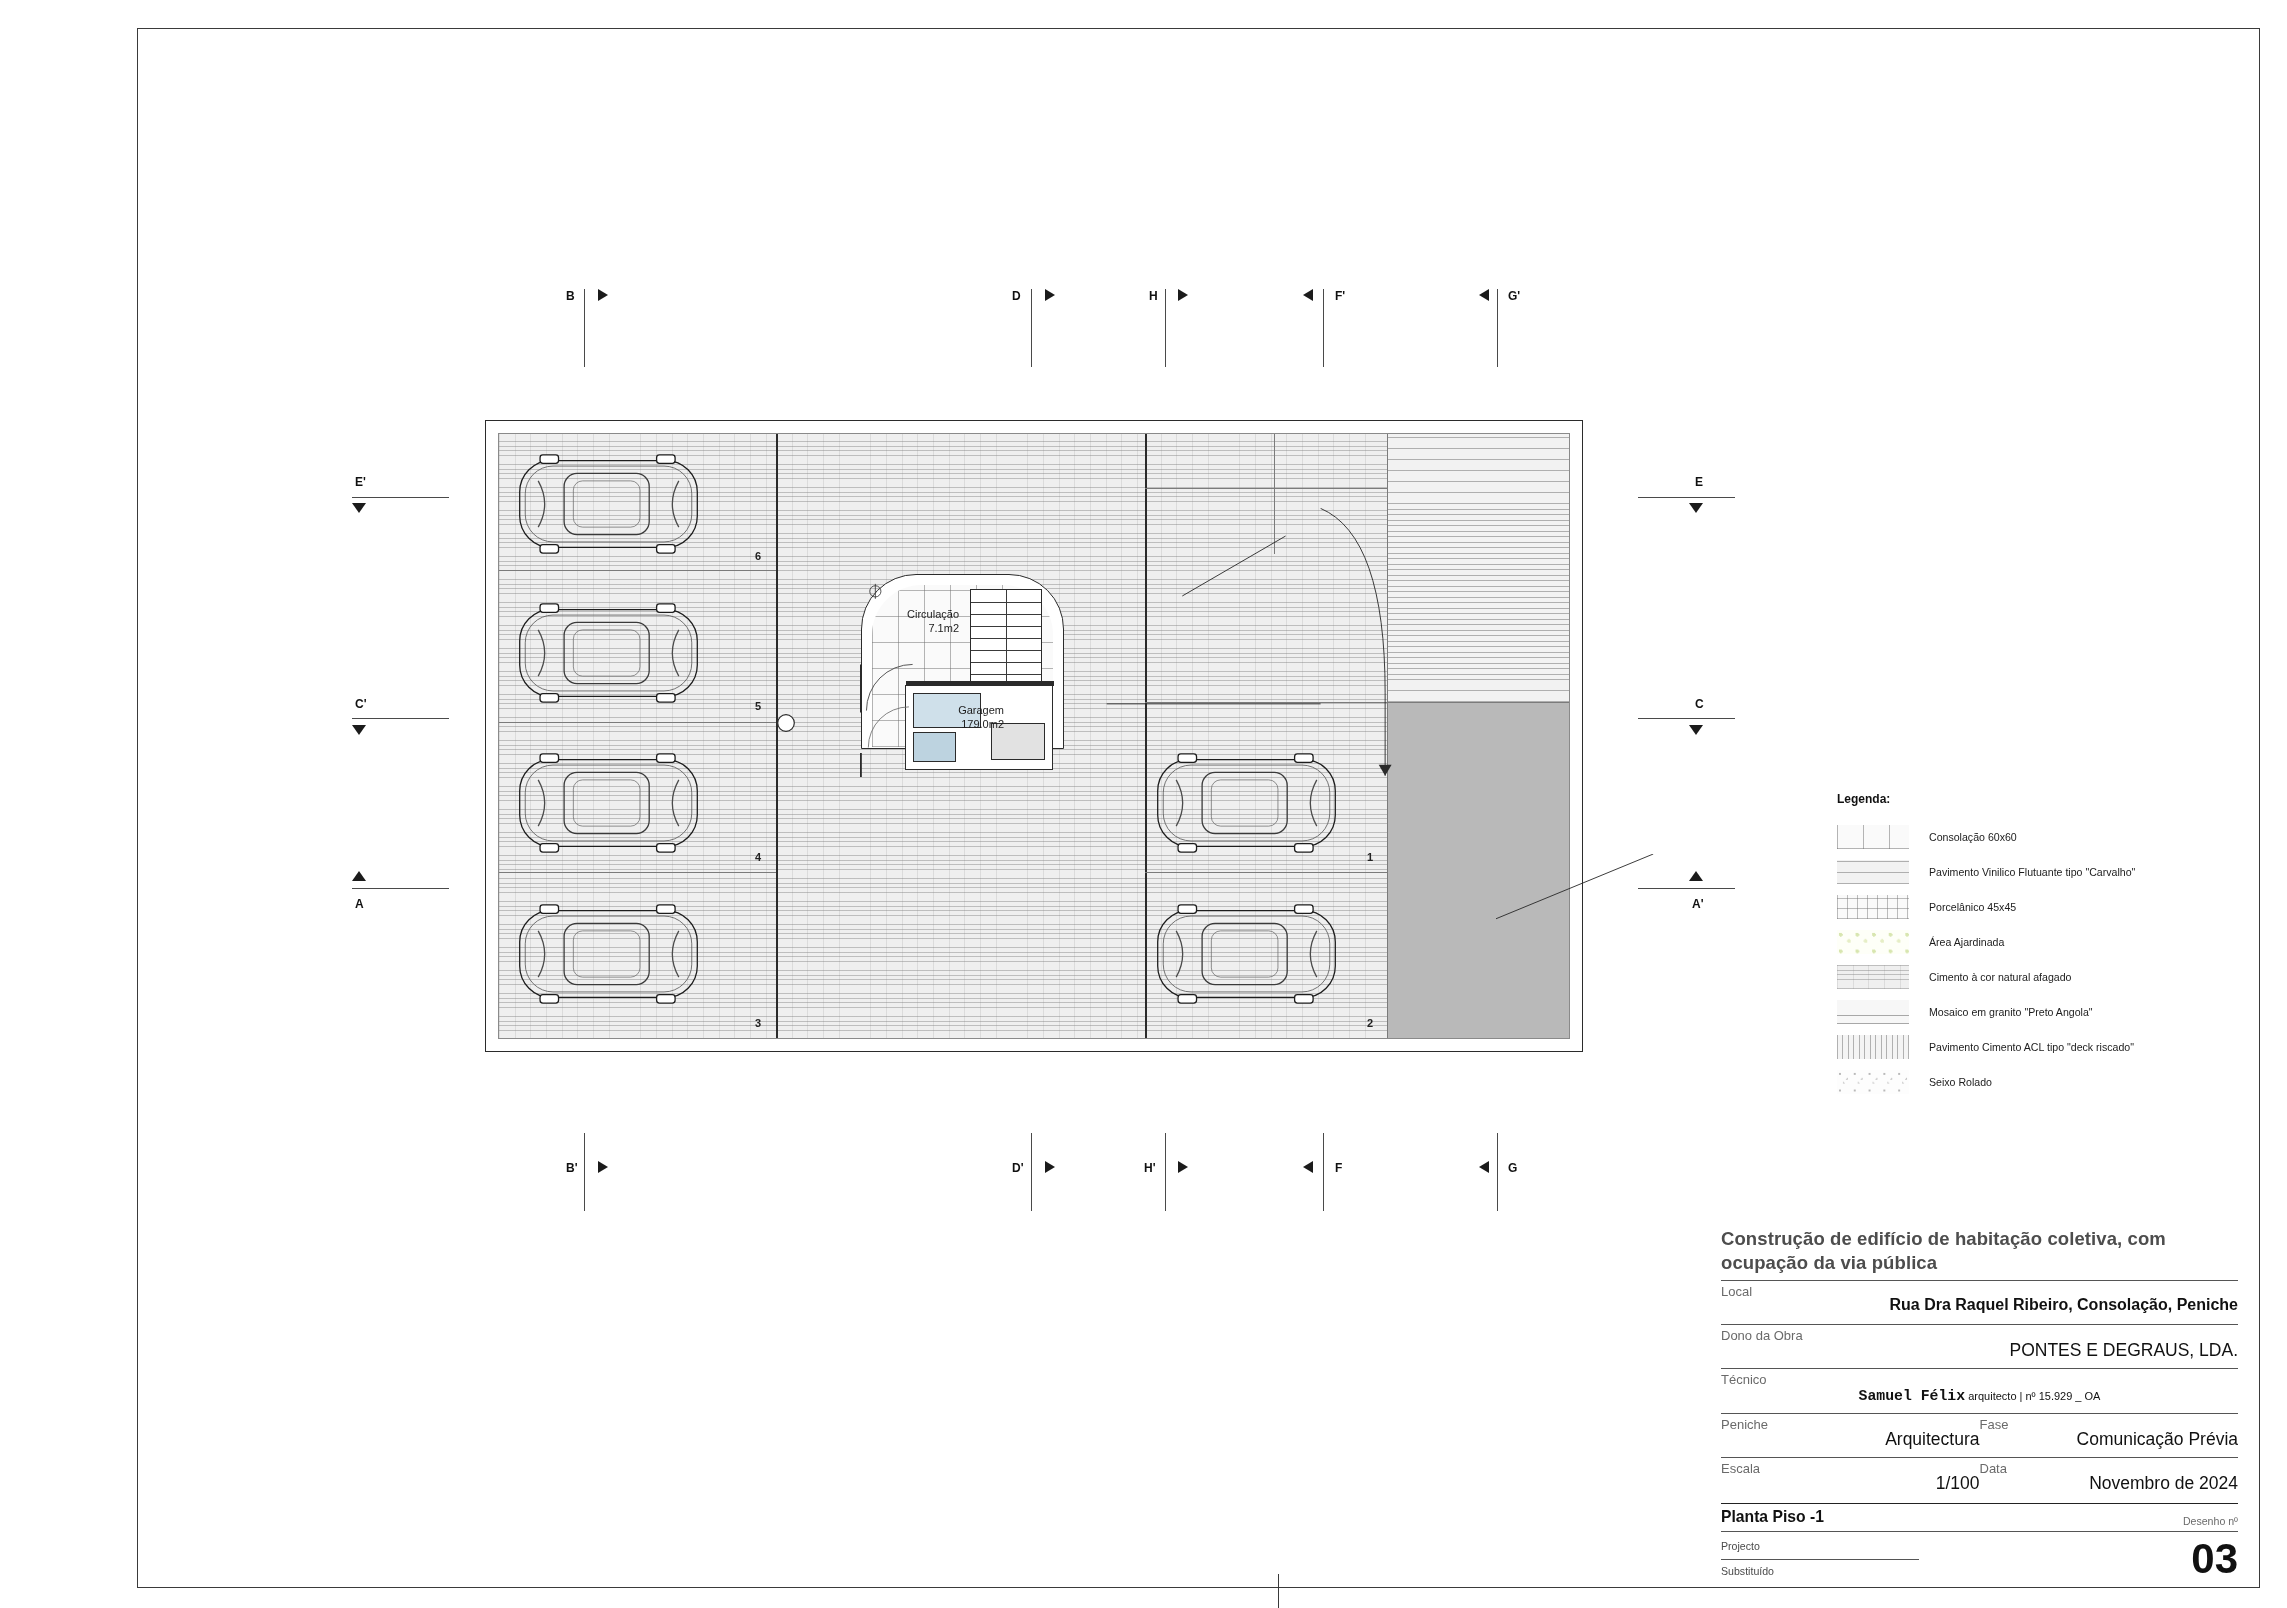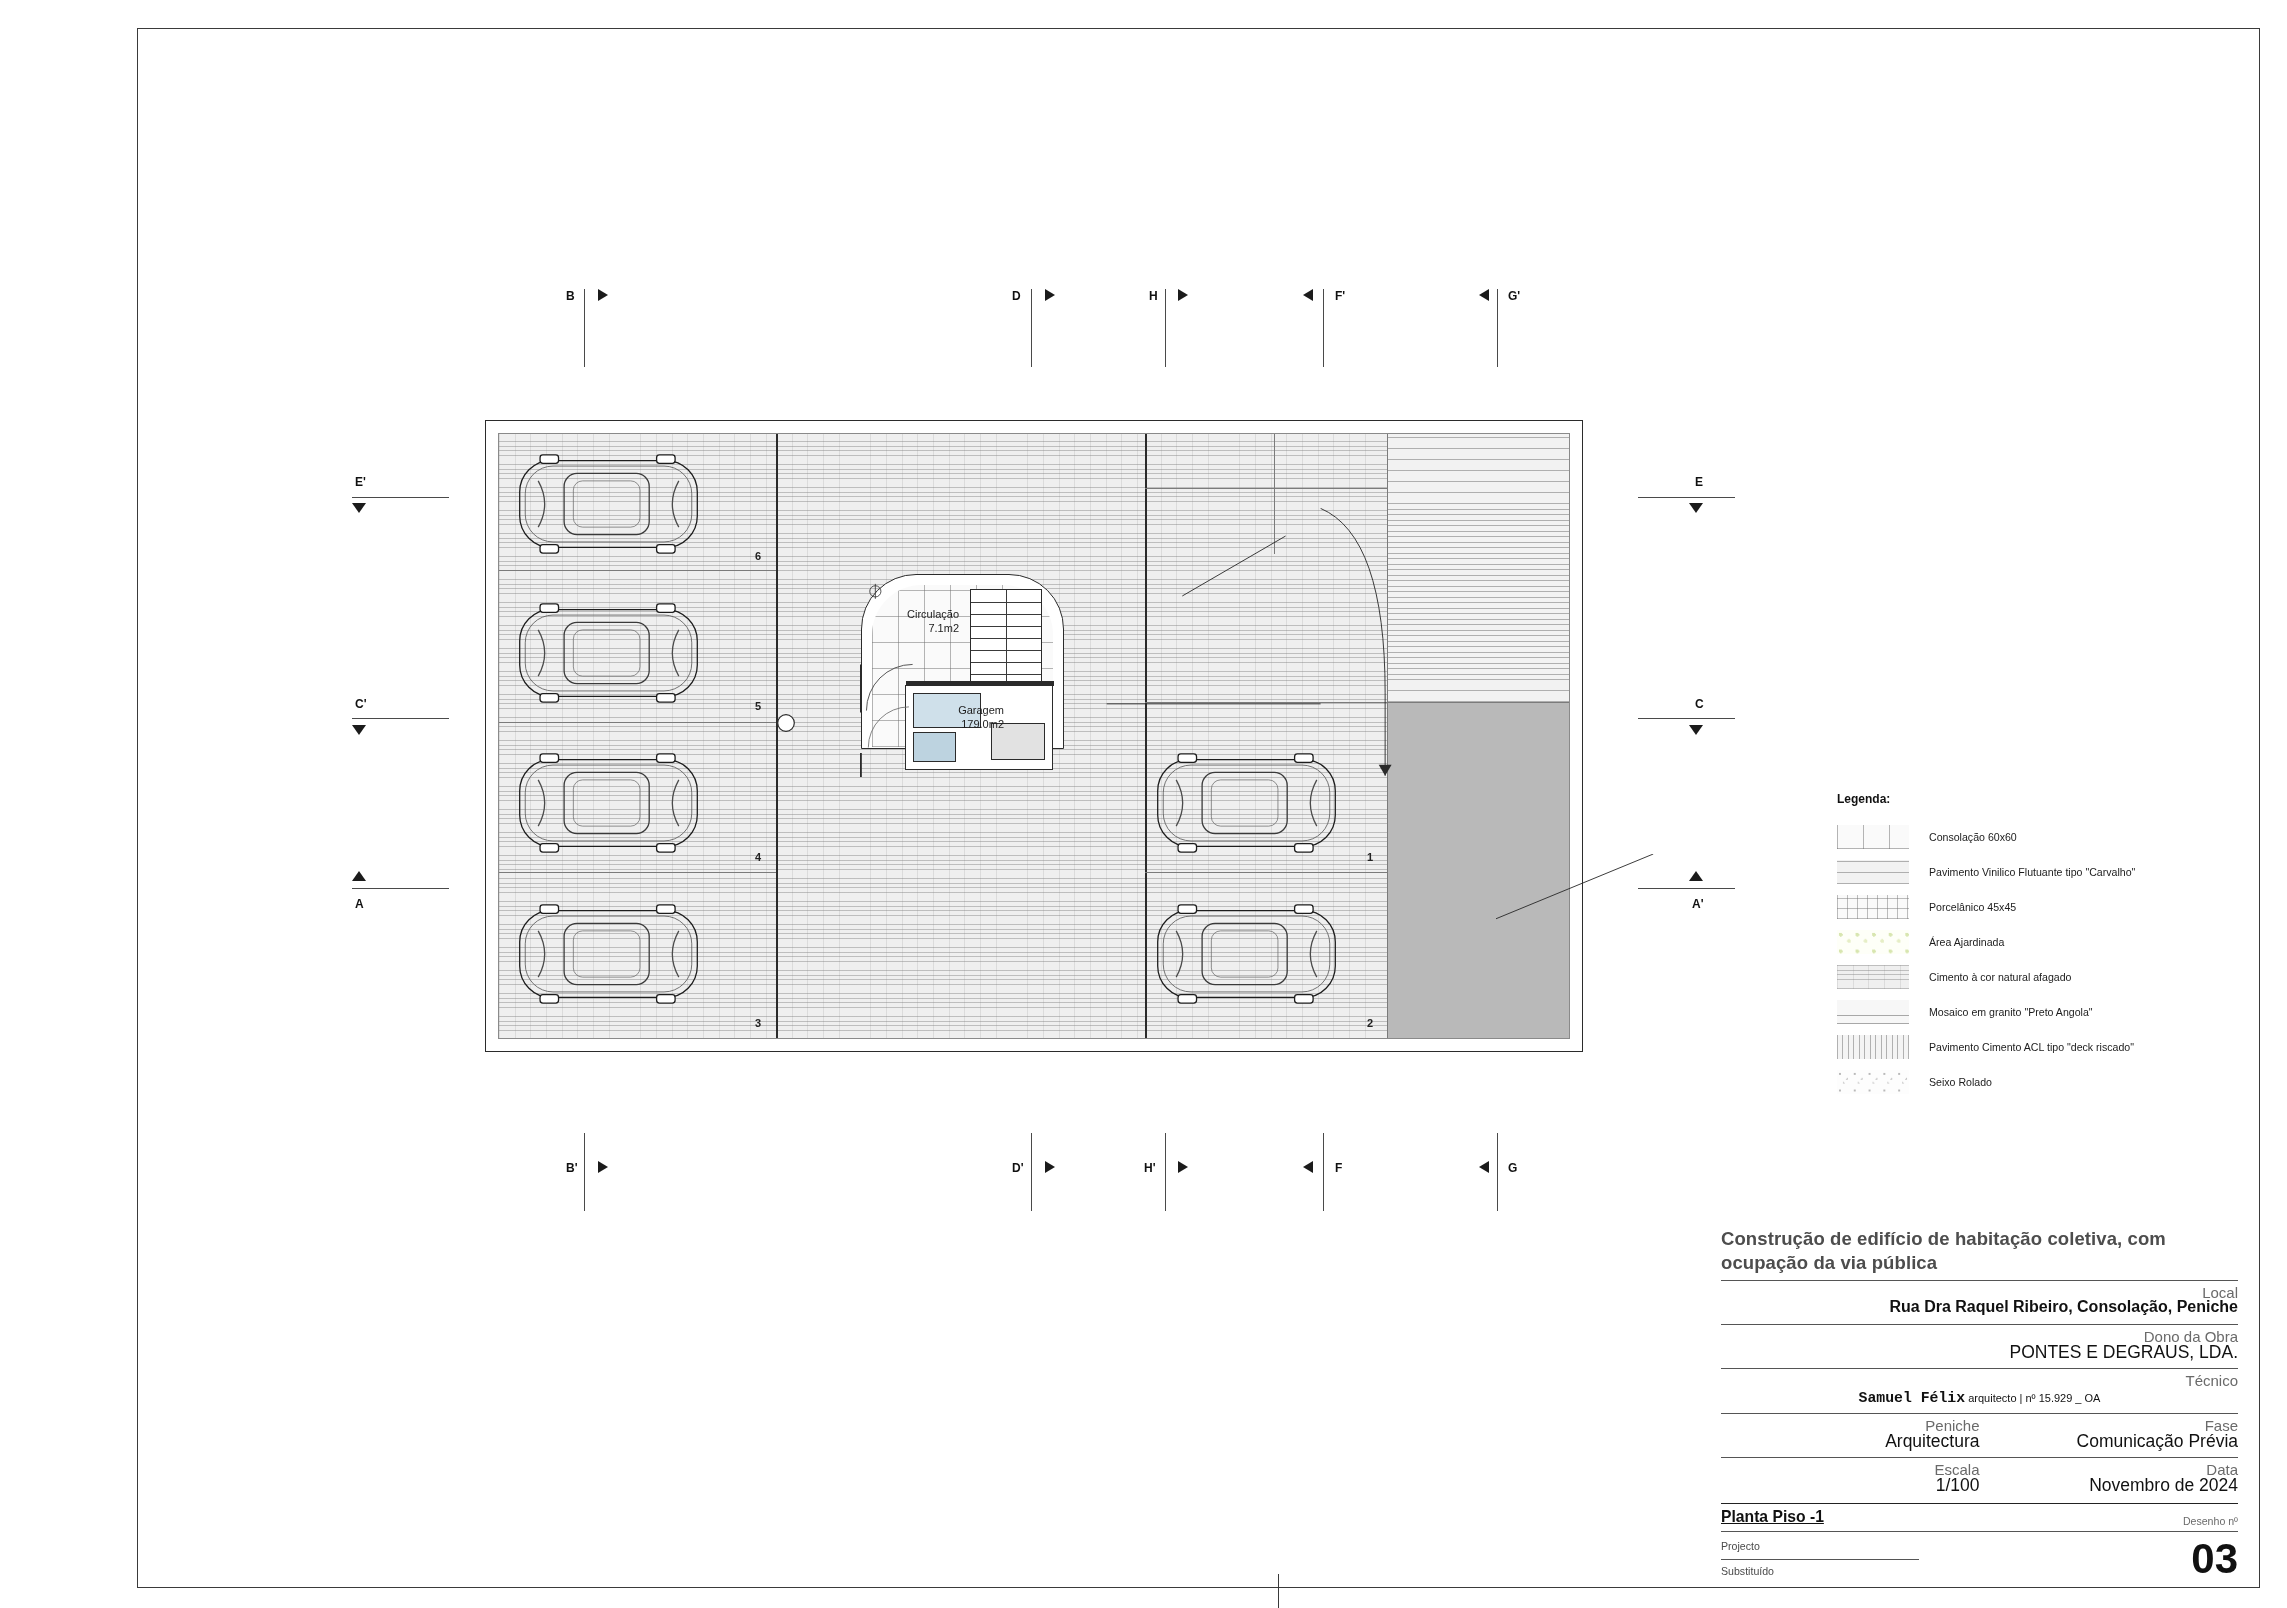--- a/index.html
+++ b/index.html
@@ -80,28 +80,28 @@
   .legend{position:absolute;left:1837px;top:752px;width:397px;margin-top:40px;}
   .legend-title{font-size:12px;font-weight:700;color:#111;margin-bottom:13px;}
   .legend-row{display:flex;align-items:center;height:35px;}
   .legend-swatch{width:72px;height:24px;border:0;box-sizing:border-box;flex:0 0 auto;}
   .legend-text{margin-left:20px;font-size:10.6px;color:#1c1c1c;}
 
   
   .titleblock{position:absolute;left:1721px;top:1227px;width:517px;}
   .tb-title{font-size:18.5px;font-weight:700;color:#4d4d4d;line-height:1.28;letter-spacing:0.1px;}
   .tb-row{position:relative;border-top:0.9px solid #555;padding-top:2.8px;margin-top:5.5px;min-height:35px;}
-  .tb-tag{font-size:15px;color:#6a6a6a;text-align:right;}
+  .tb-tag{font-size:13px;color:#6a6a6a;}
   .tb-val{text-align:right;font-size:17.5px;color:#111;line-height:1.15;margin-top:-2.8px;}
   .tb-val.bold{font-weight:700;font-size:16px;}
   .tb-split{display:flex;}
   .tb-half{flex:1 1 50%;position:relative;}
   .tb-tecnico{text-align:center;font-size:11px;color:#111;margin-top:0.9px;}
   .tb-tecnico b{font-size:14.8px;font-family:Liberation Mono, monospace;}
-  .tb-planta{border-top:1.5px solid #222;padding-top:3.7px;margin-top:7.4px;font-size:15.7px;font-weight:700;color:#111;text-decoration:underline;}
+  .tb-planta{border-top:1.5px solid #222;padding-top:3.7px;margin-top:7.4px;font-size:15.7px;font-weight:700;color:#111;}
   .tb-footrow{border-top:0.9px solid #555;margin-top:5.5px;padding-top:2.8px;display:flex;justify-content:space-between;}
   .tb-subs{font-size:10.6px;color:#4a4a4a;line-height:2.1;}
   .tb-dnum-tag{position:absolute;right:0;top:-20px;font-size:10.6px;color:#6a6a6a;font-weight:400;letter-spacing:0;}
   .tb-line{border-top:0.9px solid #555;width:198px;margin-top:1.8px;}
 </style>
 </head>
 <body>
 
 <div class="sheet">
 

